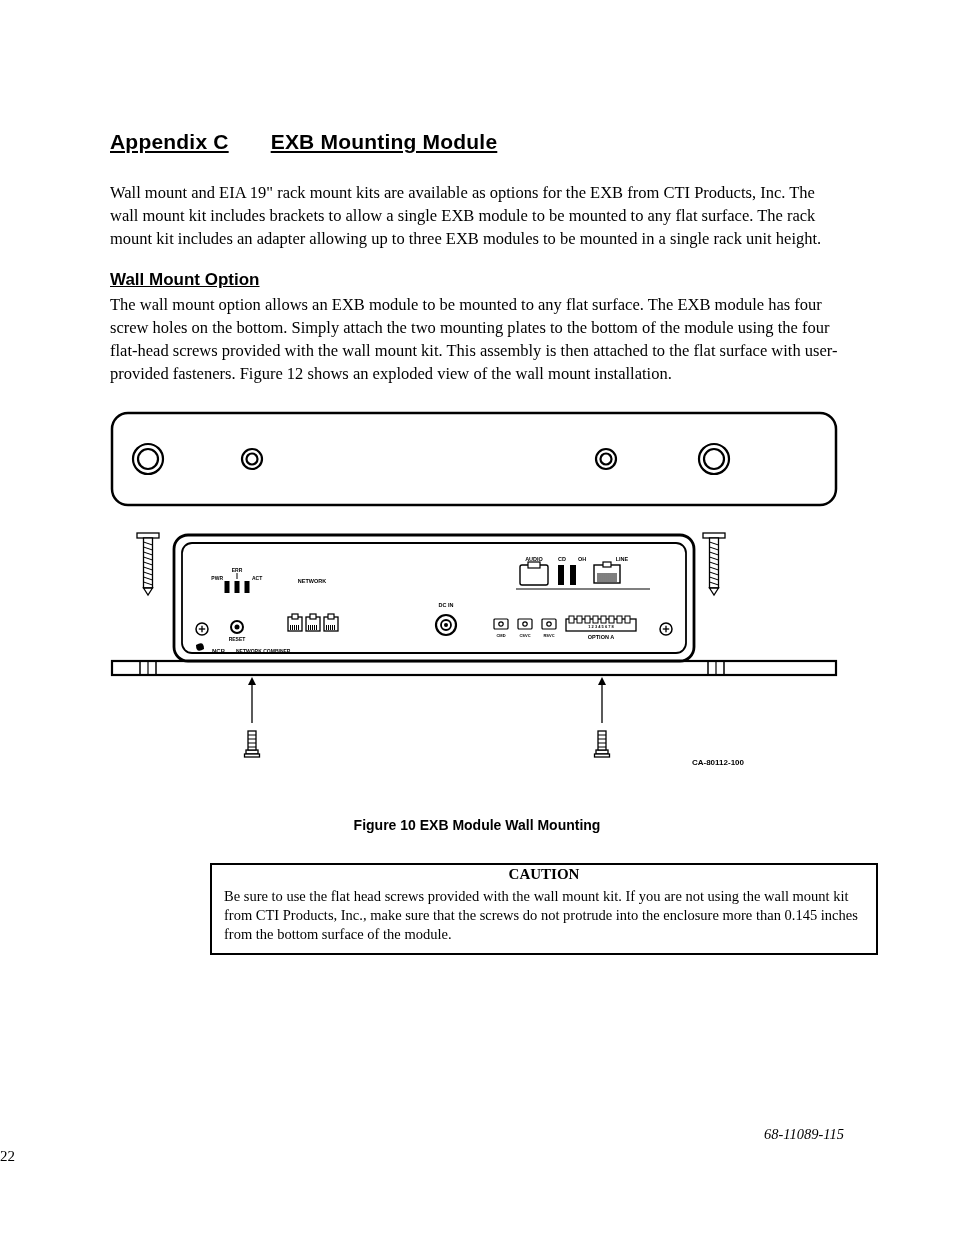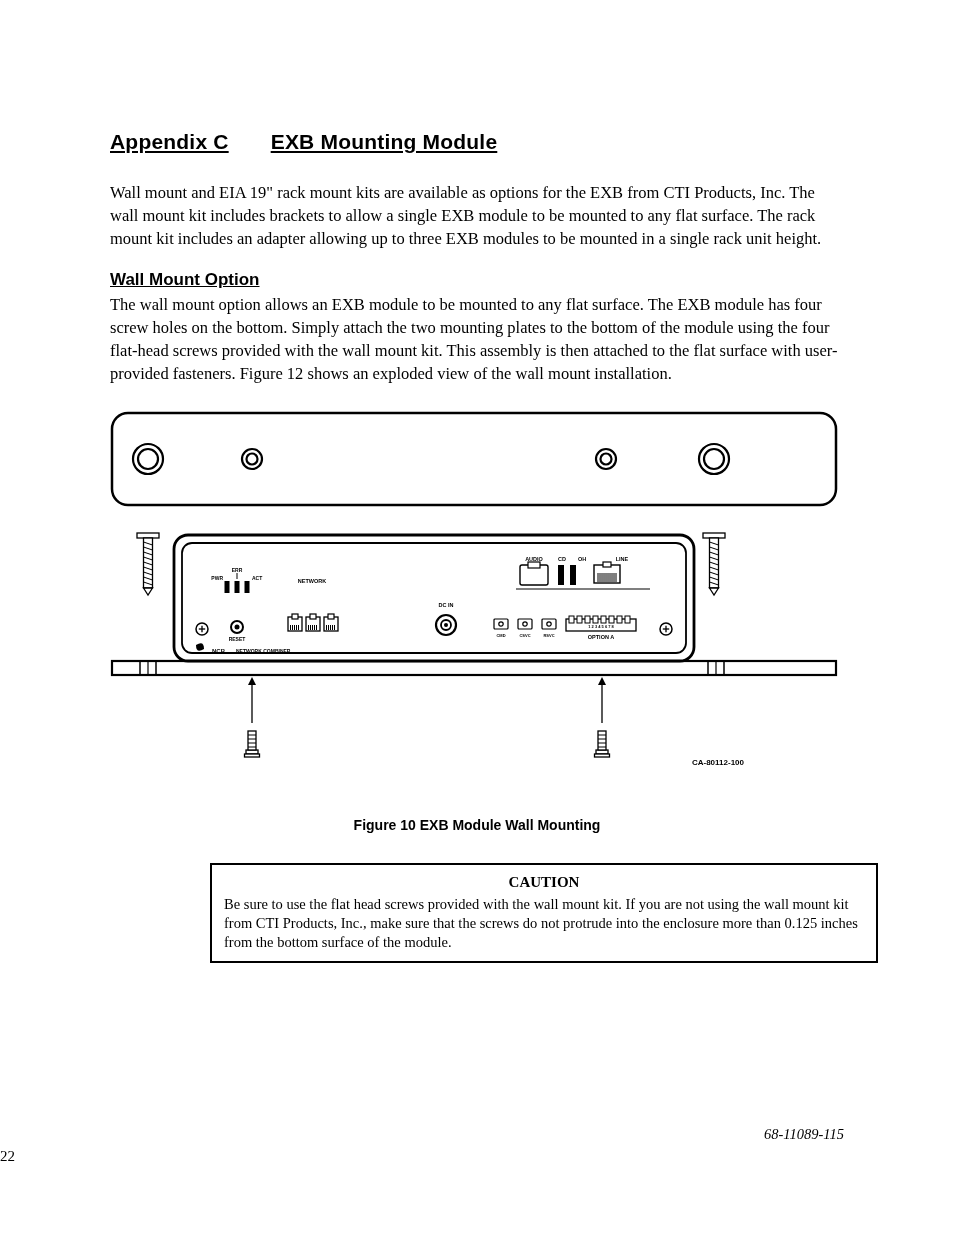--- a/index.html
+++ b/index.html
@@ -48,21 +48,21 @@
     font-size: 14px;
     text-align: center;
     margin-top: 42px;
     margin-bottom: 30px;
   }
   .caution-box {
     border: 2.5px solid #000;
     margin-left: 100px;
     margin-right: 6px;
     width: 640px;
-    padding: 8px 12px 10px 12px;
+    padding: 0 12px 10px 12px;
     font-size: 14.5px;
     line-height: 1.3;
   }
   .caution-title {
     text-align: center;
     font-weight: bold;
     font-size: 15px;
     margin-bottom: 2px;
   }
   .caution-p { margin: 0 0 10px 0; }
@@ -292,21 +292,21 @@
     <use href="#flathead" x="148" y="348"></use>
     <use href="#flathead" x="498" y="348"></use>
 
     <text class="t-cap" x="640" y="360" text-anchor="end">CA-80112-100</text>
   </svg>
 
   <div class="fig-caption">Figure 10  EXB Module Wall Mounting</div>
 
   <div class="caution-box">
     <div class="caution-title">CAUTION</div>
-    <p class="caution-p">Be sure to use the flat head screws provided with the wall mount kit.  If you are not using the wall mount kit from CTI Products, Inc., make sure that the screws do not protrude into the enclosure more than 0.125 inches from the bottom surface of the module.</p>
+    <p class="caution-p">Be sure to use the flat head screws provided with the wall mount kit.  If you are not using the wall mount kit from CTI Products, Inc., make sure that the screws do not protrude into the enclosure more than 0.145 inches from the bottom surface of the module.</p>
   </div>
 
   <div class="footer">
     <div class="page-num">22</div>
     <div class="doc-num">68-11089-115</div>
   </div>
 
 </div>
 
 </body></html>

